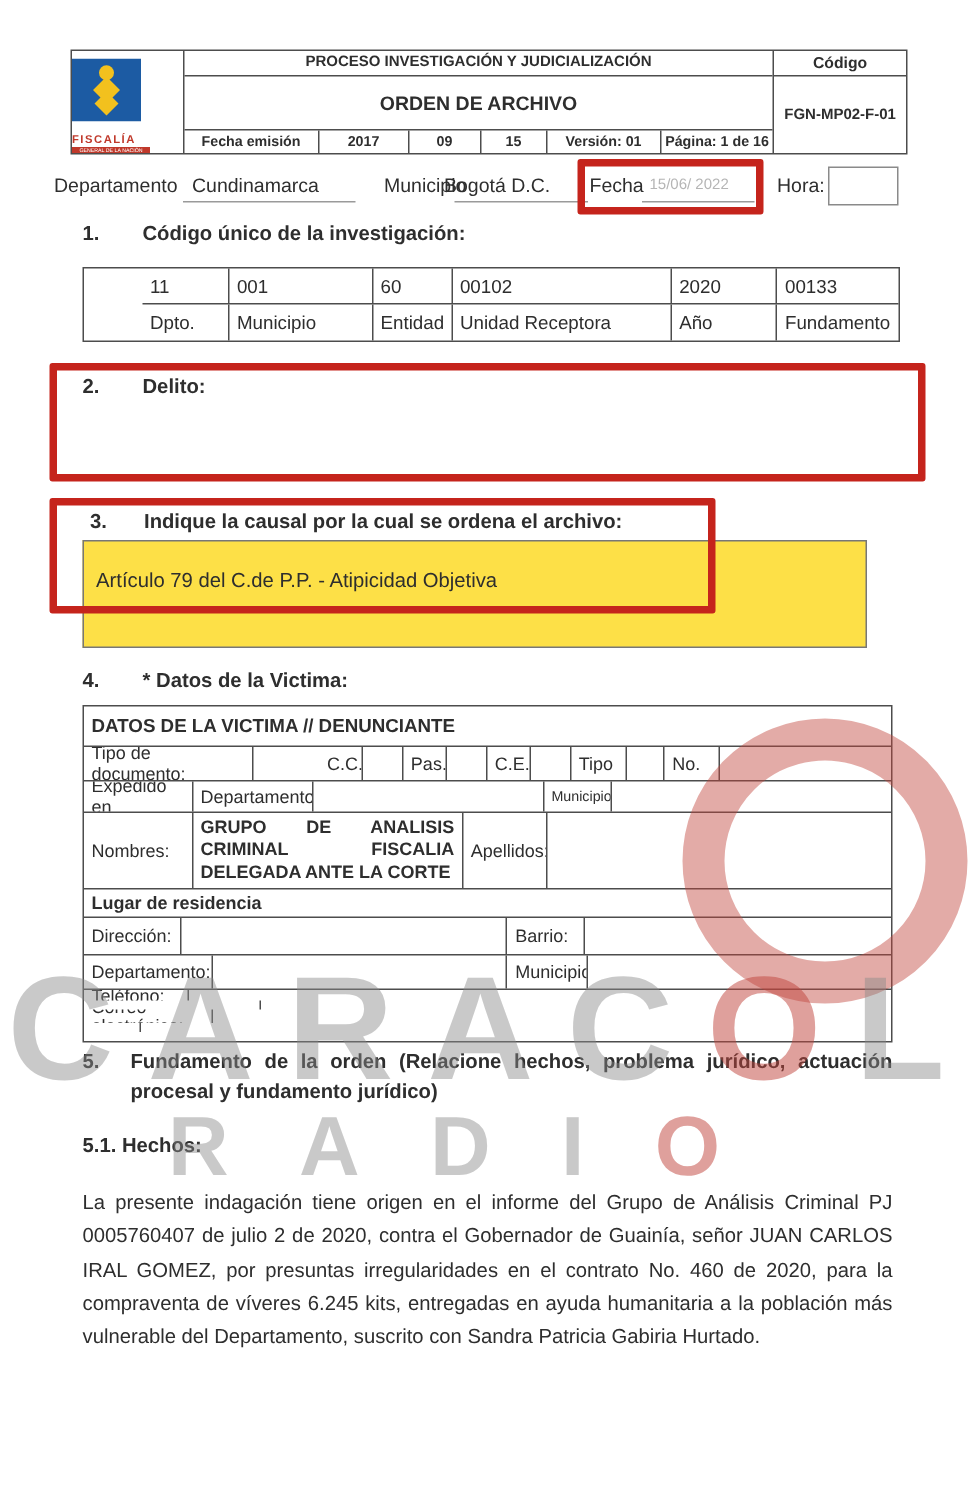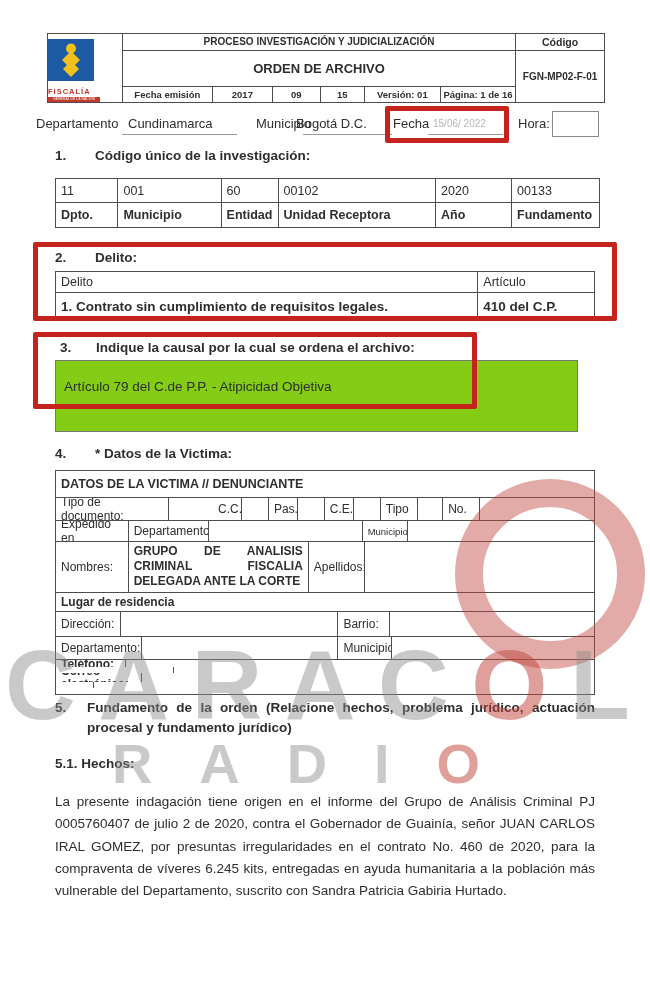--- a/index.html
+++ b/index.html
@@ -36,39 +36,39 @@
   .rb-delito { left:33px; top:242px; width:584px; height:79px; }
   .rb-causal { left:33px; top:332px; width:444px; height:77px; }
 
   
   .sec-h { position:absolute; display:flex; font-weight:bold; font-size:13.5px; }
   .sec-h .num { width:40px; }
 
   
   .ftable { position:absolute; border:1px solid #4d4d4d; background:#fff; }
   .frow { display:flex; border-bottom:1px solid #4d4d4d; }
-  .frow:last-child { border-bottom:none;font-weight:bold; }
+  .frow:last-child { border-bottom:none; }
   .fc { border-right:1px solid #4d4d4d; padding:3px 5px; overflow:hidden; }
   .fc:last-child { border-right:none; }
 
   
   .t1 { left:55px; top:178px; width:545px; font-size:12.5px; }
-  .t1 .frow { height:24px; align-items:center; }
+  .t1 .frow { height:24px; align-items:center;margin-left:39px; }
   .t1 .frow > div { height:100%; display:flex; align-items:center; }
   .c1a{width:11.5%;} .c1b{width:19%;} .c1c{width:10.5%;} .c1d{width:29%;} .c1e{width:14%;} .c1f{flex:1;}
 
   
   .t2 { left:55px; top:271px; width:540px; }
   .t2 .rh { height:21px; font-size:12.5px; }
   .t2 .rd { height:26px; font-size:13.5px; }
   .t2 .frow > div { display:flex; align-items:center; }
   .c2a{width:78.5%;} .c2b{flex:1;}
 
   
-  .causal-box { position:absolute; left:55px; top:360px; width:523px; height:72px; border:1px solid #777; background:#84cc16; font-size:13.5px; padding:18px 8px 0 8px; }
+  .causal-box { position:absolute; left:55px; top:360px; width:523px; height:72px; border:1px solid #777; background:#fde047; font-size:13.5px; padding:18px 8px 0 8px; }
 
   
   .t4 { left:55px; top:470px; width:540px; font-size:12px; }
   .t4 .frow > div { display:flex; align-items:center; }
   .r-title { height:27px; font-weight:bold; font-size:12.5px; }
   .r-tipo { height:23px; }
   .r-exp  { height:21px; }
   .r-nom  { height:51px; }
   .r-lugar{ height:19px; font-weight:bold; }
   .r-dir  { height:25px; }
@@ -166,30 +166,20 @@
       <div class="fc c1d">Unidad Receptora</div>
       <div class="fc c1e">Año</div>
       <div class="fc c1f">Fundamento</div>
     </div>
   </div>
 
   <div class="sec-h" style="left:55px; top:250px;">
     <span class="num">2.</span>
     <span>Delito:</span>
   </div>
-  <div class="ftable t2">
-    <div class="frow rh">
-      <div class="fc c2a">Delito</div>
-      <div class="fc c2b">Artículo</div>
-    </div>
-    <div class="frow rd">
-      <div class="fc c2a">1. Contrato sin cumplimiento de requisitos legales.</div>
-      <div class="fc c2b">410 del C.P.</div>
-    </div>
-  </div>
   <div class="red-annotation rb-delito" style="border-color: rgb(197, 36, 28);"></div>
 
   <div class="sec-h" style="left:60px; top:340px;">
     <span class="num" style="width:36px;">3.</span>
     <span>Indique la causal por la cual se ordena el archivo:</span>
   </div>
   <div class="causal-box">
     <span>Artículo 79 del C.de P.P. - Atipicidad Objetiva</span>
   </div>
   <div class="red-annotation rb-causal" style="border-color: rgb(197, 36, 28);"></div>

